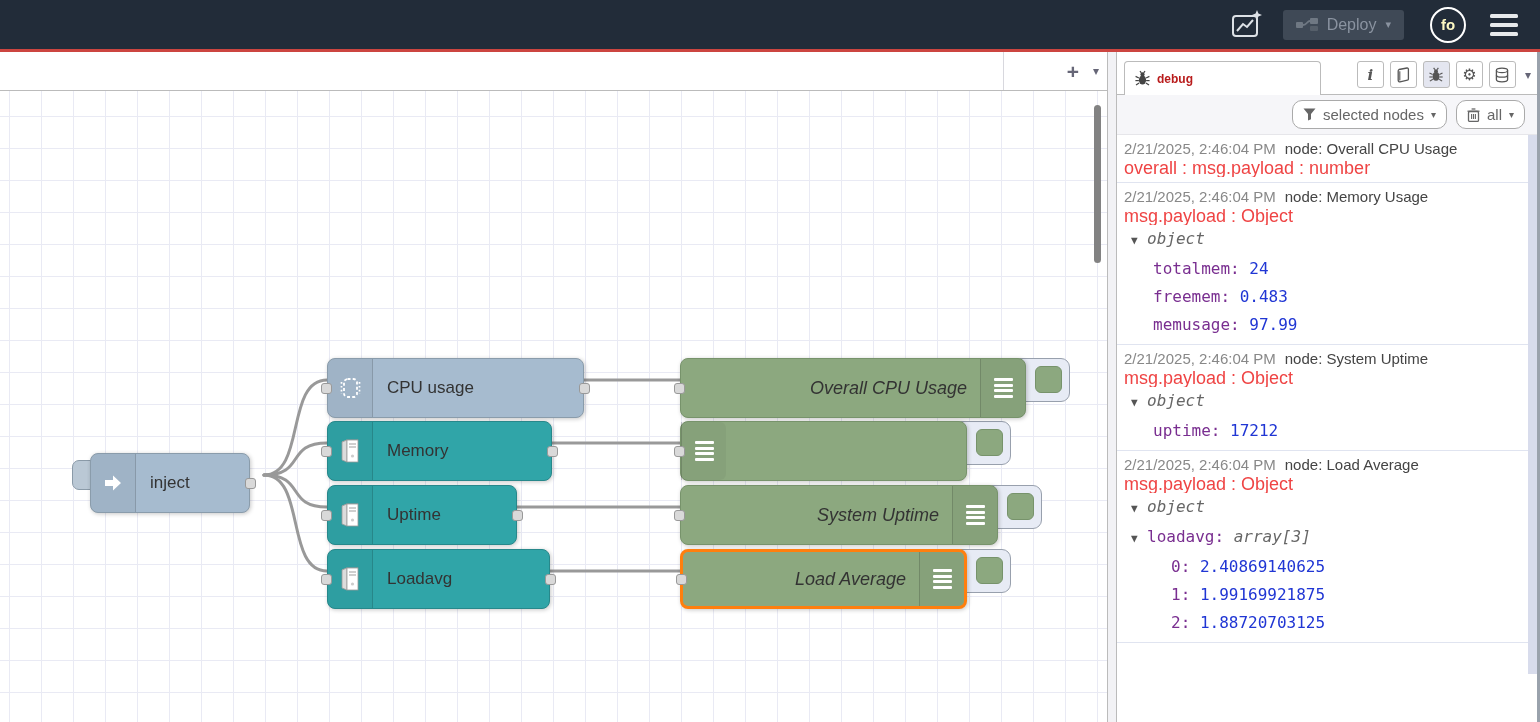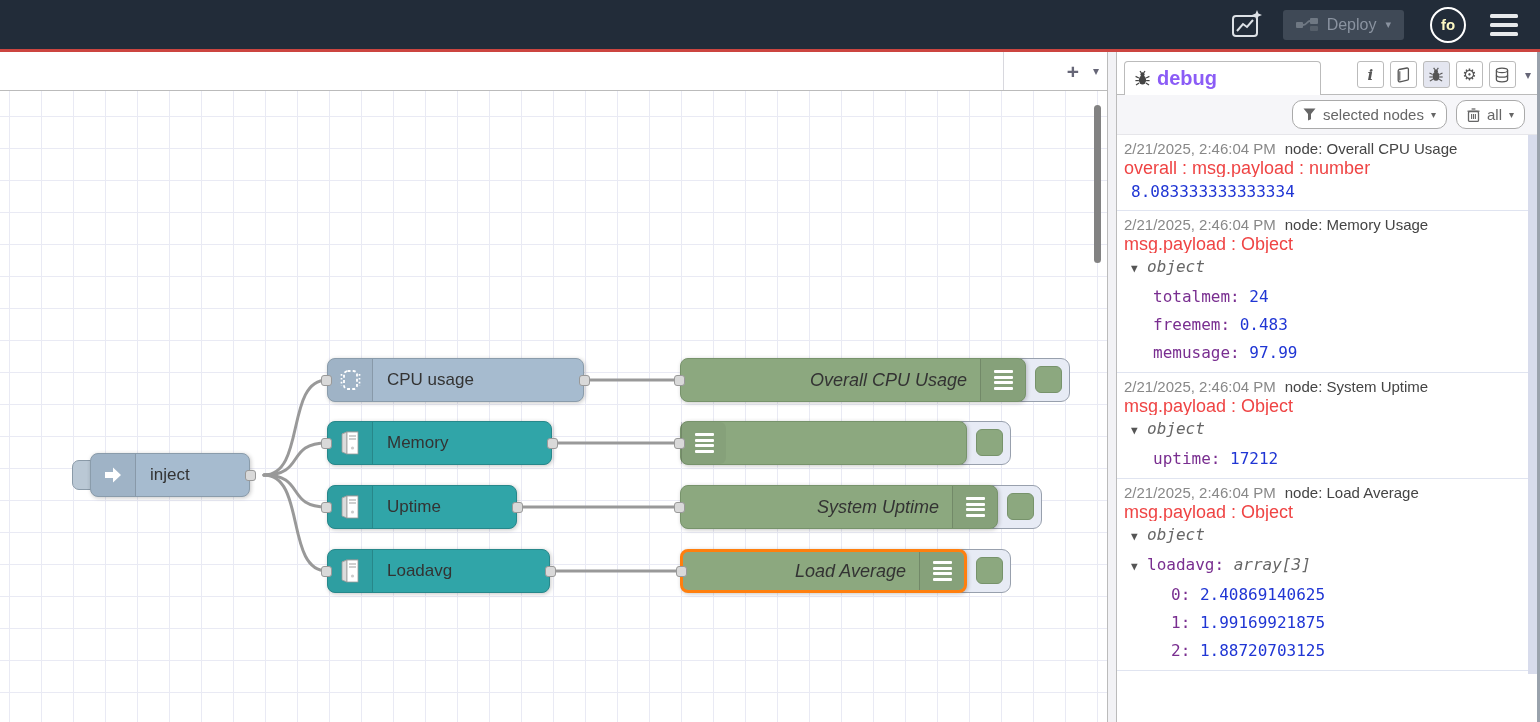--- a/index.html
+++ b/index.html
@@ -31,21 +31,21 @@
 
   
   .canvas { position:absolute; left:0; top:91px; width:1107px; height:631px; background:#fff; overflow:hidden;
     background-image:
       linear-gradient(to right, #e9eaf4 1.5px, transparent 1.5px),
       linear-gradient(to bottom, #e9eaf4 1.5px, transparent 1.5px);
     background-size:32px 32px; background-position:9px 25px; }
   .wires { position:absolute; left:0; top:0; width:1107px; height:631px; }
   .vscroll { position:absolute; left:1094px; top:14px; width:7px; height:158px; background:#828282; border-radius:4px; }
 
-  .node { position:absolute; height:44px; border-radius:8px; display:flex; align-items:center;
+  .node { position:absolute; height:60px; border-radius:8px; display:flex; align-items:center;
     box-shadow:1px 1px 4px rgba(0,0,0,.22); z-index:2; }
   .n-blue  { background:#a6bbcf; border:1.5px solid #8a9cab; }
   .n-teal  { background:#30a5a8; border:1.5px solid #27888b; }
   .n-green { background:#8ca87f; border:1.5px solid #77936b; }
   .n-selected { border:3px solid #ff7f0e !important; }
   .icon-box { width:45px; align-self:stretch; display:flex; align-items:center; justify-content:center;
     background:rgba(0,0,0,.04); }
   .icon-box.left  { border-right:1.5px solid rgba(0,0,0,.15); border-radius:6px 0 0 6px; }
   .icon-box.right { border-left:1.5px solid rgba(0,0,0,.15); border-radius:0 6px 6px 0; }
   .node-label { flex:1; font-size:17px; color:#333; padding-left:14px; white-space:nowrap; overflow:hidden; }
@@ -67,21 +67,21 @@
   .splitter { position:absolute; left:1107px; top:52px; width:10px; bottom:0; background:#f2f2f5;
     border-left:1px solid #bbb; border-right:1px solid #bbb; cursor:col-resize; }
   .window-edge { position:absolute; right:0; top:52px; width:3px; bottom:0; background:#9aa2ac; }
 
   
   .sidebar { position:absolute; left:1117px; top:52px; width:421px; bottom:0; background:#fff; }
   .sb-tabs { position:absolute; left:0; right:0; top:0; height:43px; border-bottom:1px solid #bbb; background:#fff; }
   .sb-tab { position:absolute; left:7px; bottom:-1px; width:197px; height:34px; background:#fff;
     border:1px solid #bbb; border-bottom:none; border-radius:4px 4px 0 0; z-index:2;
     display:flex; align-items:center; gap:6px; padding-left:9px; cursor:pointer; }
-  .sb-tab .t { font-size:20px; font-weight:bold; color:#8b5cf6; }
+  .sb-tab .t { font-size:12px; font-weight:bold; color:#b91c1c; }
   .sb-toolbtns { position:absolute; right:7px; top:9px; display:flex; align-items:center; gap:6px; }
   .tool-btn { width:27px; height:27px; border:1px solid #bbb; border-radius:3px; background:#fff;
     display:flex; align-items:center; justify-content:center; cursor:pointer; color:#555; }
   .tool-btn.active { background:#e4e6f0; }
   .tool-btn .g { font-family:"DejaVu Sans", sans-serif; font-size:16px; color:#555; }
   .tool-btn .i { font-family:"DejaVu Serif", serif; font-weight:bold; font-style:italic; font-size:15px; color:#555; }
   .sb-caret { font-size:12px; color:#667; margin-left:3px; cursor:pointer; }
 
   .filter-row { position:absolute; left:0; right:0; top:43px; height:39px; background:#f6f6f9;
     display:flex; align-items:center; justify-content:flex-end; gap:9px; padding-right:13px; }
@@ -382,21 +382,20 @@
       </div>
     </div>
 
     <div class="msg-list">
 
       <div class="dmsg">
         <div class="dmsg-meta">
           <span>2/21/2025, 2:46:04 PM</span><span class="nn">node: Overall CPU Usage</span>
         </div>
         <div class="dmsg-path">overall : msg.payload : number</div>
-        <div class="dmsg-val mono">8.083333333333334</div>
       </div>
 
       <div class="dmsg">
         <div class="dmsg-meta">
           <span>2/21/2025, 2:46:04 PM</span><span class="nn">node: Memory Usage</span>
         </div>
         <div class="dmsg-path">msg.payload : Object</div>
         <div class="mono">
           <div class="trow ind1"><span class="caret">▼</span><span class="obj">object</span></div>
           <div class="trow ind2"><span class="k">totalmem</span><span class="v">24</span></div>

